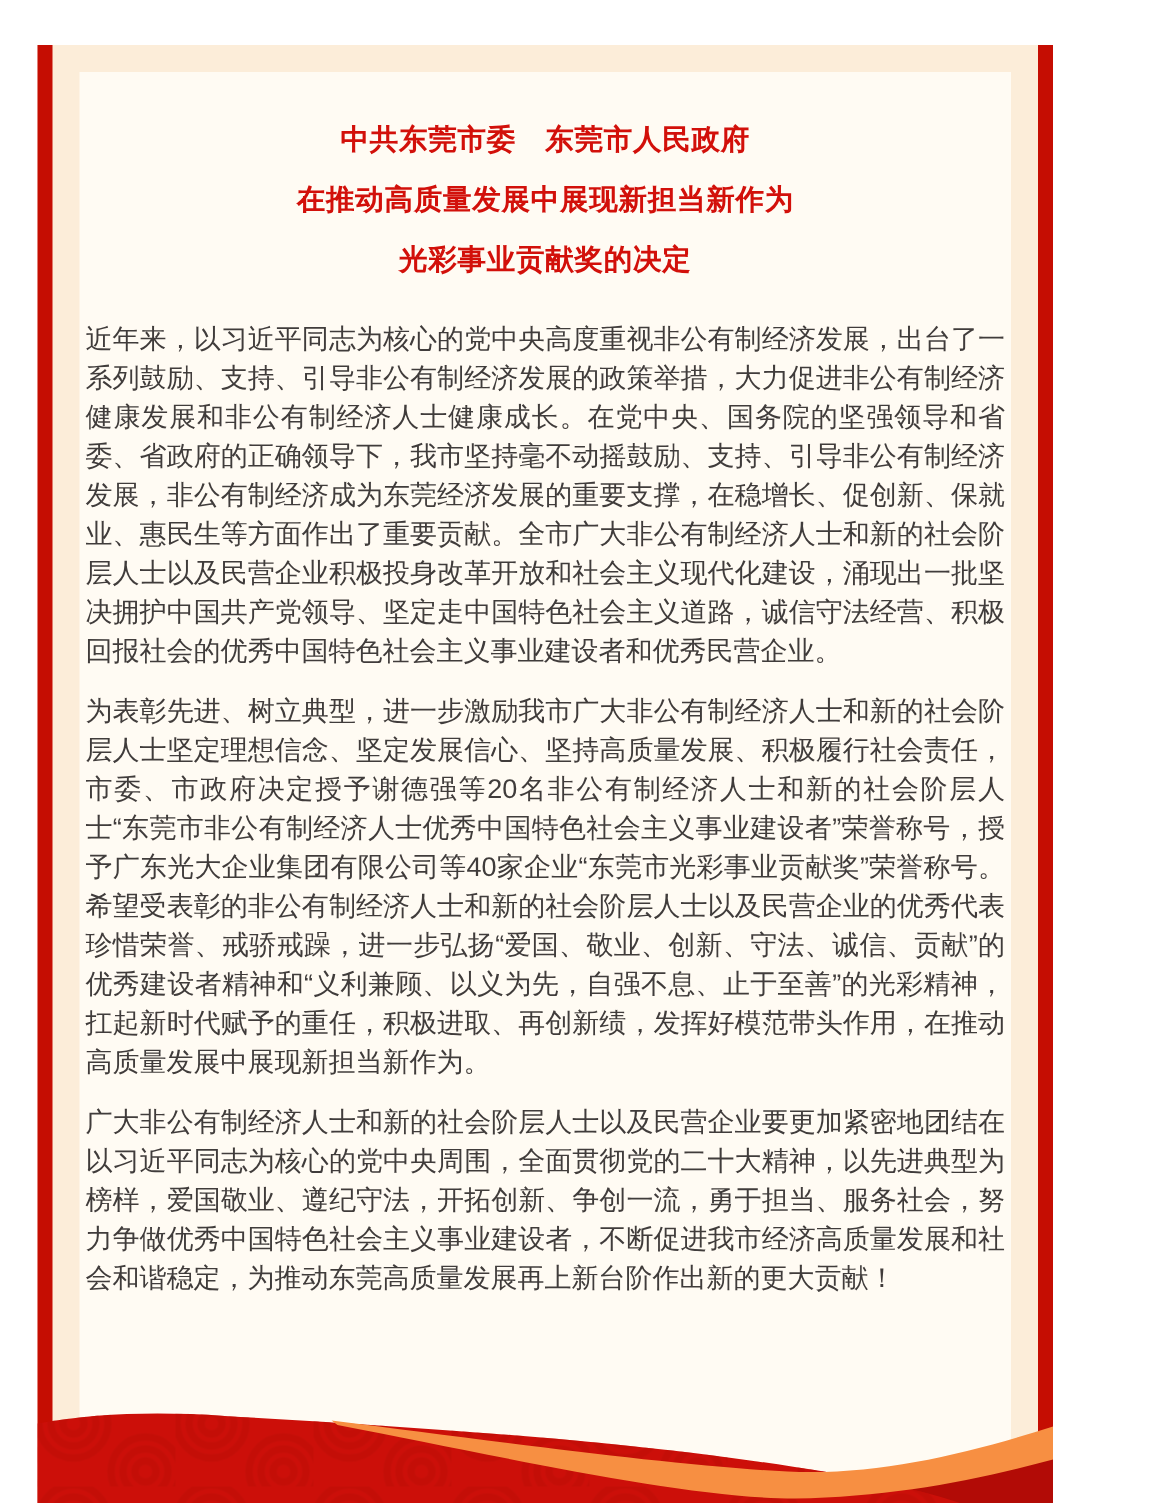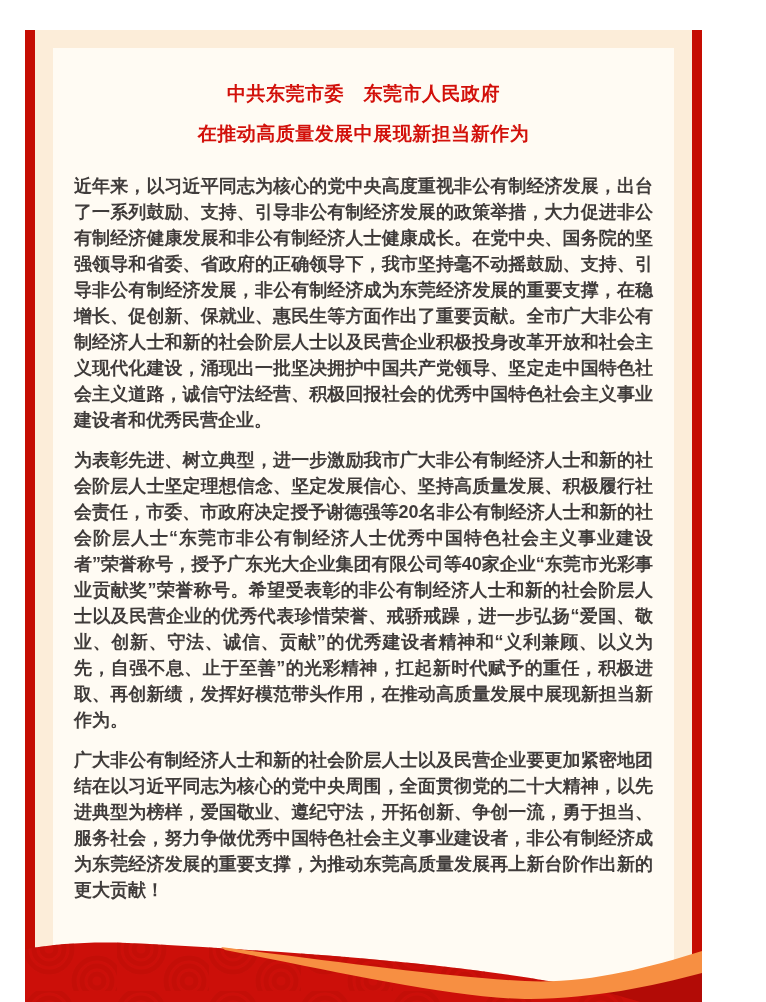--- a/index.html
+++ b/index.html
@@ -21,31 +21,31 @@
     background: #c50d02; z-index: 1;
   }
   .stripe.left  { left: 0; }
   .stripe.right { right: 0; }
   .inner {
     position: absolute;
     left: 28px; right: 28px; top: 18px; bottom: 0;
     background: #fffbf3;
     z-index: 2;
   }
-  .content { padding: 0 21px; }
+  .content { padding: 0 4px; }
   .title-block { margin-top: 26px; }
   .title-line {
     text-align: center;
     font-size: 19px;
     font-weight: bold;
     line-height: 40px;
     color: #d2100a;
     letter-spacing: 0.5px;
   }
-  .body-block { margin-top: 19px; font-weight: bold; }
+  .body-block { margin-top: 19px; }
   .body-block p {
     font-size: 18px;
     line-height: 26px;
     color: #403c3b;
     text-align: justify;
     margin-bottom: 14px;
     word-break: break-all;
   }
   .wave {
     position: absolute;
@@ -61,26 +61,27 @@
 <div class="doc">
   <div class="stripe left"></div>
   <div class="stripe right"></div>
 
   <div class="inner">
     <div class="content">
 
       <div class="title-block">
         <div class="title-line">中共东莞市委　东莞市人民政府</div>
         <div class="title-line">在推动高质量发展中展现新担当新作为</div>
+        <div class="title-line">光彩事业贡献奖的决定</div>
       </div>
 
       <div class="body-block">
         <p>近年来，以习近平同志为核心的党中央高度重视非公有制经济发展，出台了一系列鼓励、支持、引导非公有制经济发展的政策举措，大力促进非公有制经济健康发展和非公有制经济人士健康成长。在党中央、国务院的坚强领导和省委、省政府的正确领导下，我市坚持毫不动摇鼓励、支持、引导非公有制经济发展，非公有制经济成为东莞经济发展的重要支撑，在稳增长、促创新、保就业、惠民生等方面作出了重要贡献。全市广大非公有制经济人士和新的社会阶层人士以及民营企业积极投身改革开放和社会主义现代化建设，涌现出一批坚决拥护中国共产党领导、坚定走中国特色社会主义道路，诚信守法经营、积极回报社会的优秀中国特色社会主义事业建设者和优秀民营企业。</p>
         <p>为表彰先进、树立典型，进一步激励我市广大非公有制经济人士和新的社会阶层人士坚定理想信念、坚定发展信心、坚持高质量发展、积极履行社会责任，市委、市政府决定授予谢德强等20名非公有制经济人士和新的社会阶层人士“东莞市非公有制经济人士优秀中国特色社会主义事业建设者”荣誉称号，授予广东光大企业集团有限公司等40家企业“东莞市光彩事业贡献奖”荣誉称号。希望受表彰的非公有制经济人士和新的社会阶层人士以及民营企业的优秀代表珍惜荣誉、戒骄戒躁，进一步弘扬“爱国、敬业、创新、守法、诚信、贡献”的优秀建设者精神和“义利兼顾、以义为先，自强不息、止于至善”的光彩精神，扛起新时代赋予的重任，积极进取、再创新绩，发挥好模范带头作用，在推动高质量发展中展现新担当新作为。</p>
-        <p>广大非公有制经济人士和新的社会阶层人士以及民营企业要更加紧密地团结在以习近平同志为核心的党中央周围，全面贯彻党的二十大精神，以先进典型为榜样，爱国敬业、遵纪守法，开拓创新、争创一流，勇于担当、服务社会，努力争做优秀中国特色社会主义事业建设者，非公有制经济成为东莞经济发展的重要支撑，为推动东莞高质量发展再上新台阶作出新的更大贡献！</p>
+        <p>广大非公有制经济人士和新的社会阶层人士以及民营企业要更加紧密地团结在以习近平同志为核心的党中央周围，全面贯彻党的二十大精神，以先进典型为榜样，爱国敬业、遵纪守法，开拓创新、争创一流，勇于担当、服务社会，努力争做优秀中国特色社会主义事业建设者，不断促进我市经济高质量发展和社会和谐稳定，为推动东莞高质量发展再上新台阶作出新的更大贡献！</p>
       </div>
 
     </div>
   </div>
 
   <svg class="wave" viewBox="0 0 677 75" preserveAspectRatio="none">
     <defs>
       <pattern id="sw" patternUnits="userSpaceOnUse" width="92" height="64">
         <g fill="none" stroke-width="5" opacity="0.5" stroke="#bb0d06">
           <circle cx="24" cy="22" r="7"></circle>

